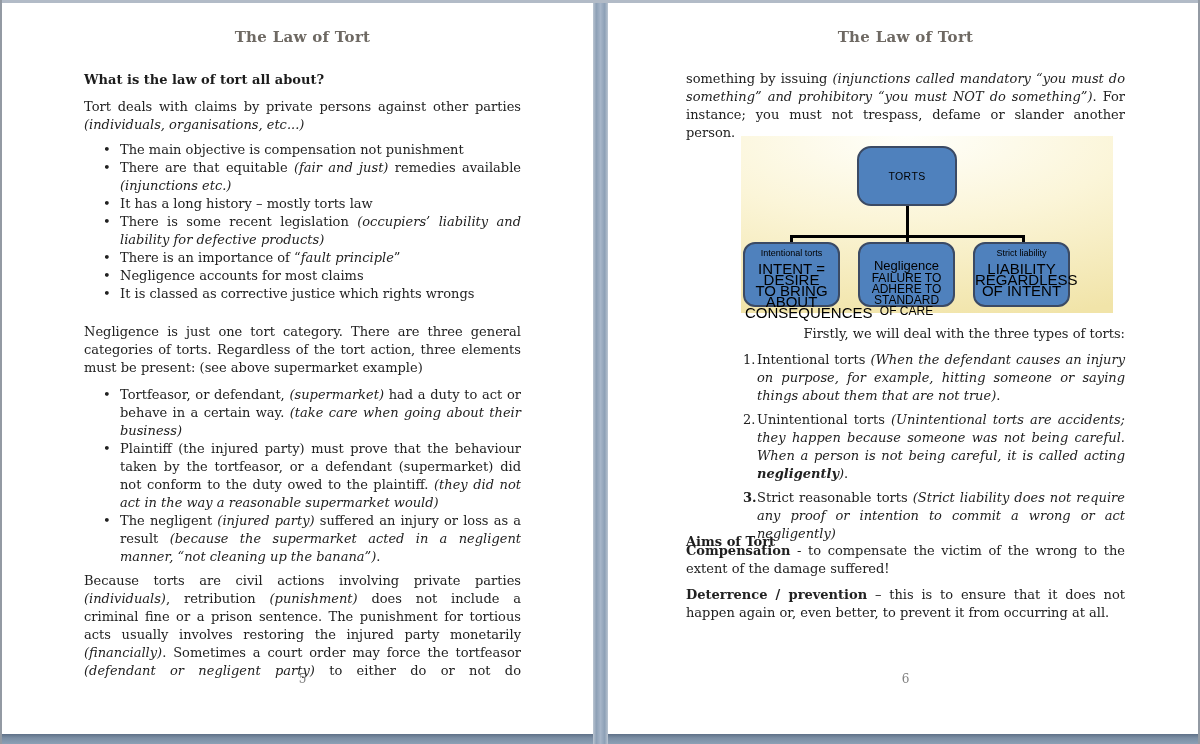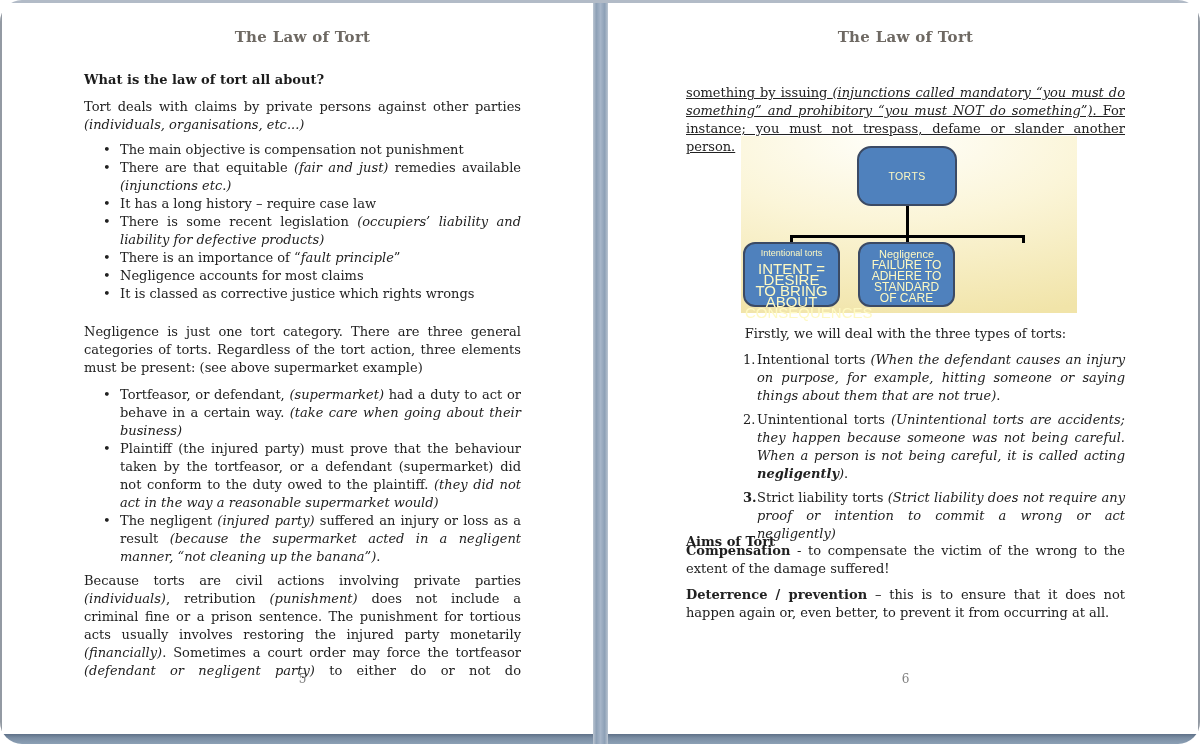--- a/index.html
+++ b/index.html
@@ -1,17 +1,17 @@
 <!DOCTYPE html>
 <html><head>
 <meta charset="utf-8">
 <style>
   html,body{margin:0;padding:0;background:#ffffff;}
   .viewport{position:relative;width:1200px;height:744px;background:#ffffff;overflow:hidden;
-    font-family:"DejaVu Serif","Liberation Serif",serif;color:#212121;border-radius:22px;}
+    font-family:"DejaVu Serif","Liberation Serif",serif;color:#212121;}
   
   .top-line{position:absolute;left:0;top:0;width:1200px;height:3px;background:#b2bbc7;z-index:6;}
   .left-line{position:absolute;left:0;top:0;width:2px;height:744px;background:#939aa3;z-index:6;}
   .right-line{position:absolute;right:0;top:0;width:2px;height:744px;background:#939aa3;z-index:6;}
   .divider{position:absolute;left:593px;top:0;width:15px;height:744px;z-index:5;
     background:linear-gradient(to right,#bcc6d2 0%,#8da0b6 22%,#a6b5c8 50%,#8da0b6 78%,#bcc6d2 100%);}
   .bottom-bar{position:absolute;left:0;top:734px;width:1200px;height:10px;z-index:4;
     background:linear-gradient(to bottom,#5f7188 0%,#7b8ea4 40%,#8ca0b5 100%);}
 
   .page{position:absolute;top:0;height:734px;background:#ffffff;}
@@ -29,33 +29,33 @@
   .num-list .n-item{position:relative;padding-left:71px;text-align:justify;margin-bottom:6px;}
   .num-list .n-num{position:absolute;left:57px;top:0;}
   .run-r{font-style:normal;font-weight:normal;}
   .run-i{font-style:italic;}
   .run-b{font-weight:bold;}
   .run-bi{font-weight:bold;font-style:italic;}
   .pagenum{position:absolute;left:0;right:0;top:672px;text-align:center;
     font-size:12px;color:#808080;}
 
   
-  .diagram{position:absolute;left:55px;top:136px;width:336px;height:177px;
+  .diagram{position:absolute;left:55px;top:136px;width:372px;height:177px;
     background:radial-gradient(ellipse 130% 105% at 45% 0%,#fffffb 0%,#fbf5d8 45%,#f1e4a9 100%);
-    font-family:"Liberation Sans","DejaVu Sans",sans-serif;color:#fef9c3;}
+    font-family:"Liberation Sans","DejaVu Sans",sans-serif;color:#000000;}
   .dbox{position:absolute;background:#4f81bd;border:2px solid #3b4a64;box-sizing:border-box;
     text-align:center;}
   .d-root{left:116px;top:10px;width:100px;height:60px;border-radius:14px;
     display:flex;align-items:center;justify-content:center;
     font-size:10.5px;letter-spacing:.4px;}
   .d-child{top:106px;width:97px;height:65px;border-radius:12px;}
   .d-c1{left:2px;}.d-c2{left:117px;}.d-c3{left:232px;}
   .d-label{margin-top:4px;font-size:9px;}
   .d-body{margin-top:5px;font-size:15px;line-height:11px;white-space:pre-line;}
-  .d-c2 .d-label{font-size:11px;margin-top:4px;}
+  .d-c2 .d-label{font-size:13px;margin-top:14px;}
   .d-c2 .d-body{font-size:12px;line-height:11px;margin-top:0;}
   .dline{position:absolute;background:#000000;}
   .d-v{left:165px;top:70px;width:2.5px;height:31px;}
   .d-h{left:49px;top:99px;width:234.5px;height:2.5px;}
   .d-s1{left:49px;top:99px;width:2.5px;height:8px;}
   .d-s2{left:165px;top:99px;width:2.5px;height:8px;}
   .d-s3{left:281px;top:99px;width:2.5px;height:8px;}
 </style>
 </head>
 <body>
@@ -63,42 +63,42 @@
 <div class="viewport">
 
   <div class="page page-l">
     <div class="doc-title">The Law of Tort</div>
     <div class="blk heading" style="top:71px;">What is the law of tort all about?</div>
     <div class="blk" style="top:98px;"><span class="run-r">Tort deals with claims by private persons against other parties </span><span class="run-i">(individuals, organisations, etc...)</span></div>
     <div class="blk" style="top:141px;">
       <ul class="bullets">
         <li><span class="run-r">The main objective is compensation not punishment</span></li>
         <li><span class="run-r">There are that equitable </span><span class="run-i">(fair and just)</span><span class="run-r"> remedies available </span><span class="run-i">(injunctions etc.)</span></li>
-        <li><span class="run-r">It has a long history – require case law</span></li>
+        <li><span class="run-r">It has a long history – mostly torts law</span></li>
         <li><span class="run-r">There is some recent legislation </span><span class="run-i">(occupiers’ liability and liability for defective products)</span></li>
         <li><span class="run-r">There is an importance of “</span><span class="run-i">fault principle</span><span class="run-r">”</span></li>
         <li><span class="run-r">Negligence accounts for most claims</span></li>
         <li><span class="run-r">It is classed as corrective justice which rights wrongs</span></li>
       </ul>
     </div>
     <div class="blk" style="top:323px;"><span class="run-r">Negligence is just one tort category. There are three general categories of torts. Regardless of the tort action, three elements must be present: (see above supermarket example)</span></div>
     <div class="blk" style="top:386px;">
       <ul class="bullets">
         <li><span class="run-r">Tortfeasor, or defendant, </span><span class="run-i">(supermarket)</span><span class="run-r"> had a duty to act or behave in a certain way. </span><span class="run-i">(take care when going about their business)</span></li>
         <li><span class="run-r">Plaintiff (the injured party) must prove that the behaviour taken by the tortfeasor, or a defendant (supermarket) did not conform to the duty owed to the plaintiff. </span><span class="run-i">(they did not act in the way a reasonable supermarket would)</span></li>
         <li><span class="run-r">The negligent </span><span class="run-i">(injured party)</span><span class="run-r"> suffered an injury or loss as a result </span><span class="run-i">(because the supermarket acted in a negligent manner, “not cleaning up the banana”)</span><span class="run-r">.</span></li>
       </ul>
     </div>
     <div class="blk last-just" style="top:572px;"><span class="run-r">Because torts are civil actions involving private parties </span><span class="run-i">(individuals)</span><span class="run-r">, retribution </span><span class="run-i">(punishment)</span><span class="run-r"> does not include a criminal fine or a prison sentence. The punishment for tortious acts usually involves restoring the injured party monetarily </span><span class="run-i">(financially)</span><span class="run-r">. Sometimes a court order may force the tortfeasor </span><span class="run-i">(defendant or negligent party)</span><span class="run-r"> to either do or not do</span></div>
     <div class="pagenum">5</div>
   </div>
 
   <div class="page page-r">
     <div class="doc-title">The Law of Tort</div>
-    <div class="blk" style="top:84px;text-decoration:underline;"><span class="run-r">something by issuing </span><span class="run-i">(injunctions called mandatory “you must do something” and prohibitory “you must NOT do something”)</span><span class="run-r">. For instance; you must not trespass, defame or slander another person.</span></div>
+    <div class="blk" style="top:70px;"><span class="run-r">something by issuing </span><span class="run-i">(injunctions called mandatory “you must do something” and prohibitory “you must NOT do something”)</span><span class="run-r">. For instance; you must not trespass, defame or slander another person.</span></div>
 
     <div class="diagram">
       <div class="dline d-v"></div>
       <div class="dline d-h"></div>
       <div class="dline d-s1"></div>
       <div class="dline d-s2"></div>
       <div class="dline d-s3"></div>
       <div class="dbox d-root">TORTS</div>
       <div class="dbox d-child d-c1">
         <div class="d-label">Intentional torts</div>
@@ -106,35 +106,41 @@
 TO BRING ABOUT
 CONSEQUENCES</div>
       </div>
       <div class="dbox d-child d-c2">
         <div class="d-label">Negligence</div>
         <div class="d-body">FAILURE TO
 ADHERE TO
 STANDARD
 OF CARE</div>
       </div>
+      <div class="dbox d-child d-c3">
+        <div class="d-label">Strict liability</div>
+        <div class="d-body">LIABILITY
+REGARDLESS
+OF INTENT</div>
+      </div>
     </div>
 
-    <div class="blk" style="top:325px;text-align:center;">Firstly, we will deal with the three types of torts:</div>
+    <div class="blk" style="top:325px;text-align:right;">Firstly, we will deal with the three types of torts:</div>
     <div class="blk num-list" style="top:351px;">
       <div class="n-item">
         <span class="n-num">1.</span>
         <span><span class="run-r">Intentional torts </span><span class="run-i">(When the defendant causes an injury on purpose, for example, hitting someone or saying things about them that are not true)</span><span class="run-r">.</span></span>
       </div>
       <div class="n-item">
         <span class="n-num">2.</span>
         <span><span class="run-r">Unintentional torts </span><span class="run-i">(Unintentional torts are accidents; they happen because someone was not being careful. When a person is not being careful, it is called acting </span><span class="run-bi">negligently</span><span class="run-i">)</span><span class="run-r">.</span></span>
       </div>
       <div class="n-item">
         <span class="n-num run-b">3.</span>
-        <span><span class="run-r">Strict liability torts </span><span class="run-i">(Strict liability does not require any proof or intention to commit a wrong or act negligently)</span></span>
+        <span><span class="run-r">Strict reasonable torts </span><span class="run-i">(Strict liability does not require any proof or intention to commit a wrong or act negligently)</span></span>
       </div>
     </div>
     <div class="blk heading" style="top:517px;margin-top:16px;">Aims of Tort</div>
     <div class="blk" style="top:542px;"><span class="run-b">Compensation</span><span class="run-r"> - to compensate the victim of the wrong to the extent of the damage suffered!</span></div>
     <div class="blk" style="top:586px;"><span class="run-b">Deterrence / prevention</span><span class="run-r"> – this is to ensure that it does not happen again or, even better, to prevent it from occurring at all.</span></div>
     <div class="pagenum">6</div>
   </div>
 
   <div class="divider"></div>
   <div class="bottom-bar"></div>

